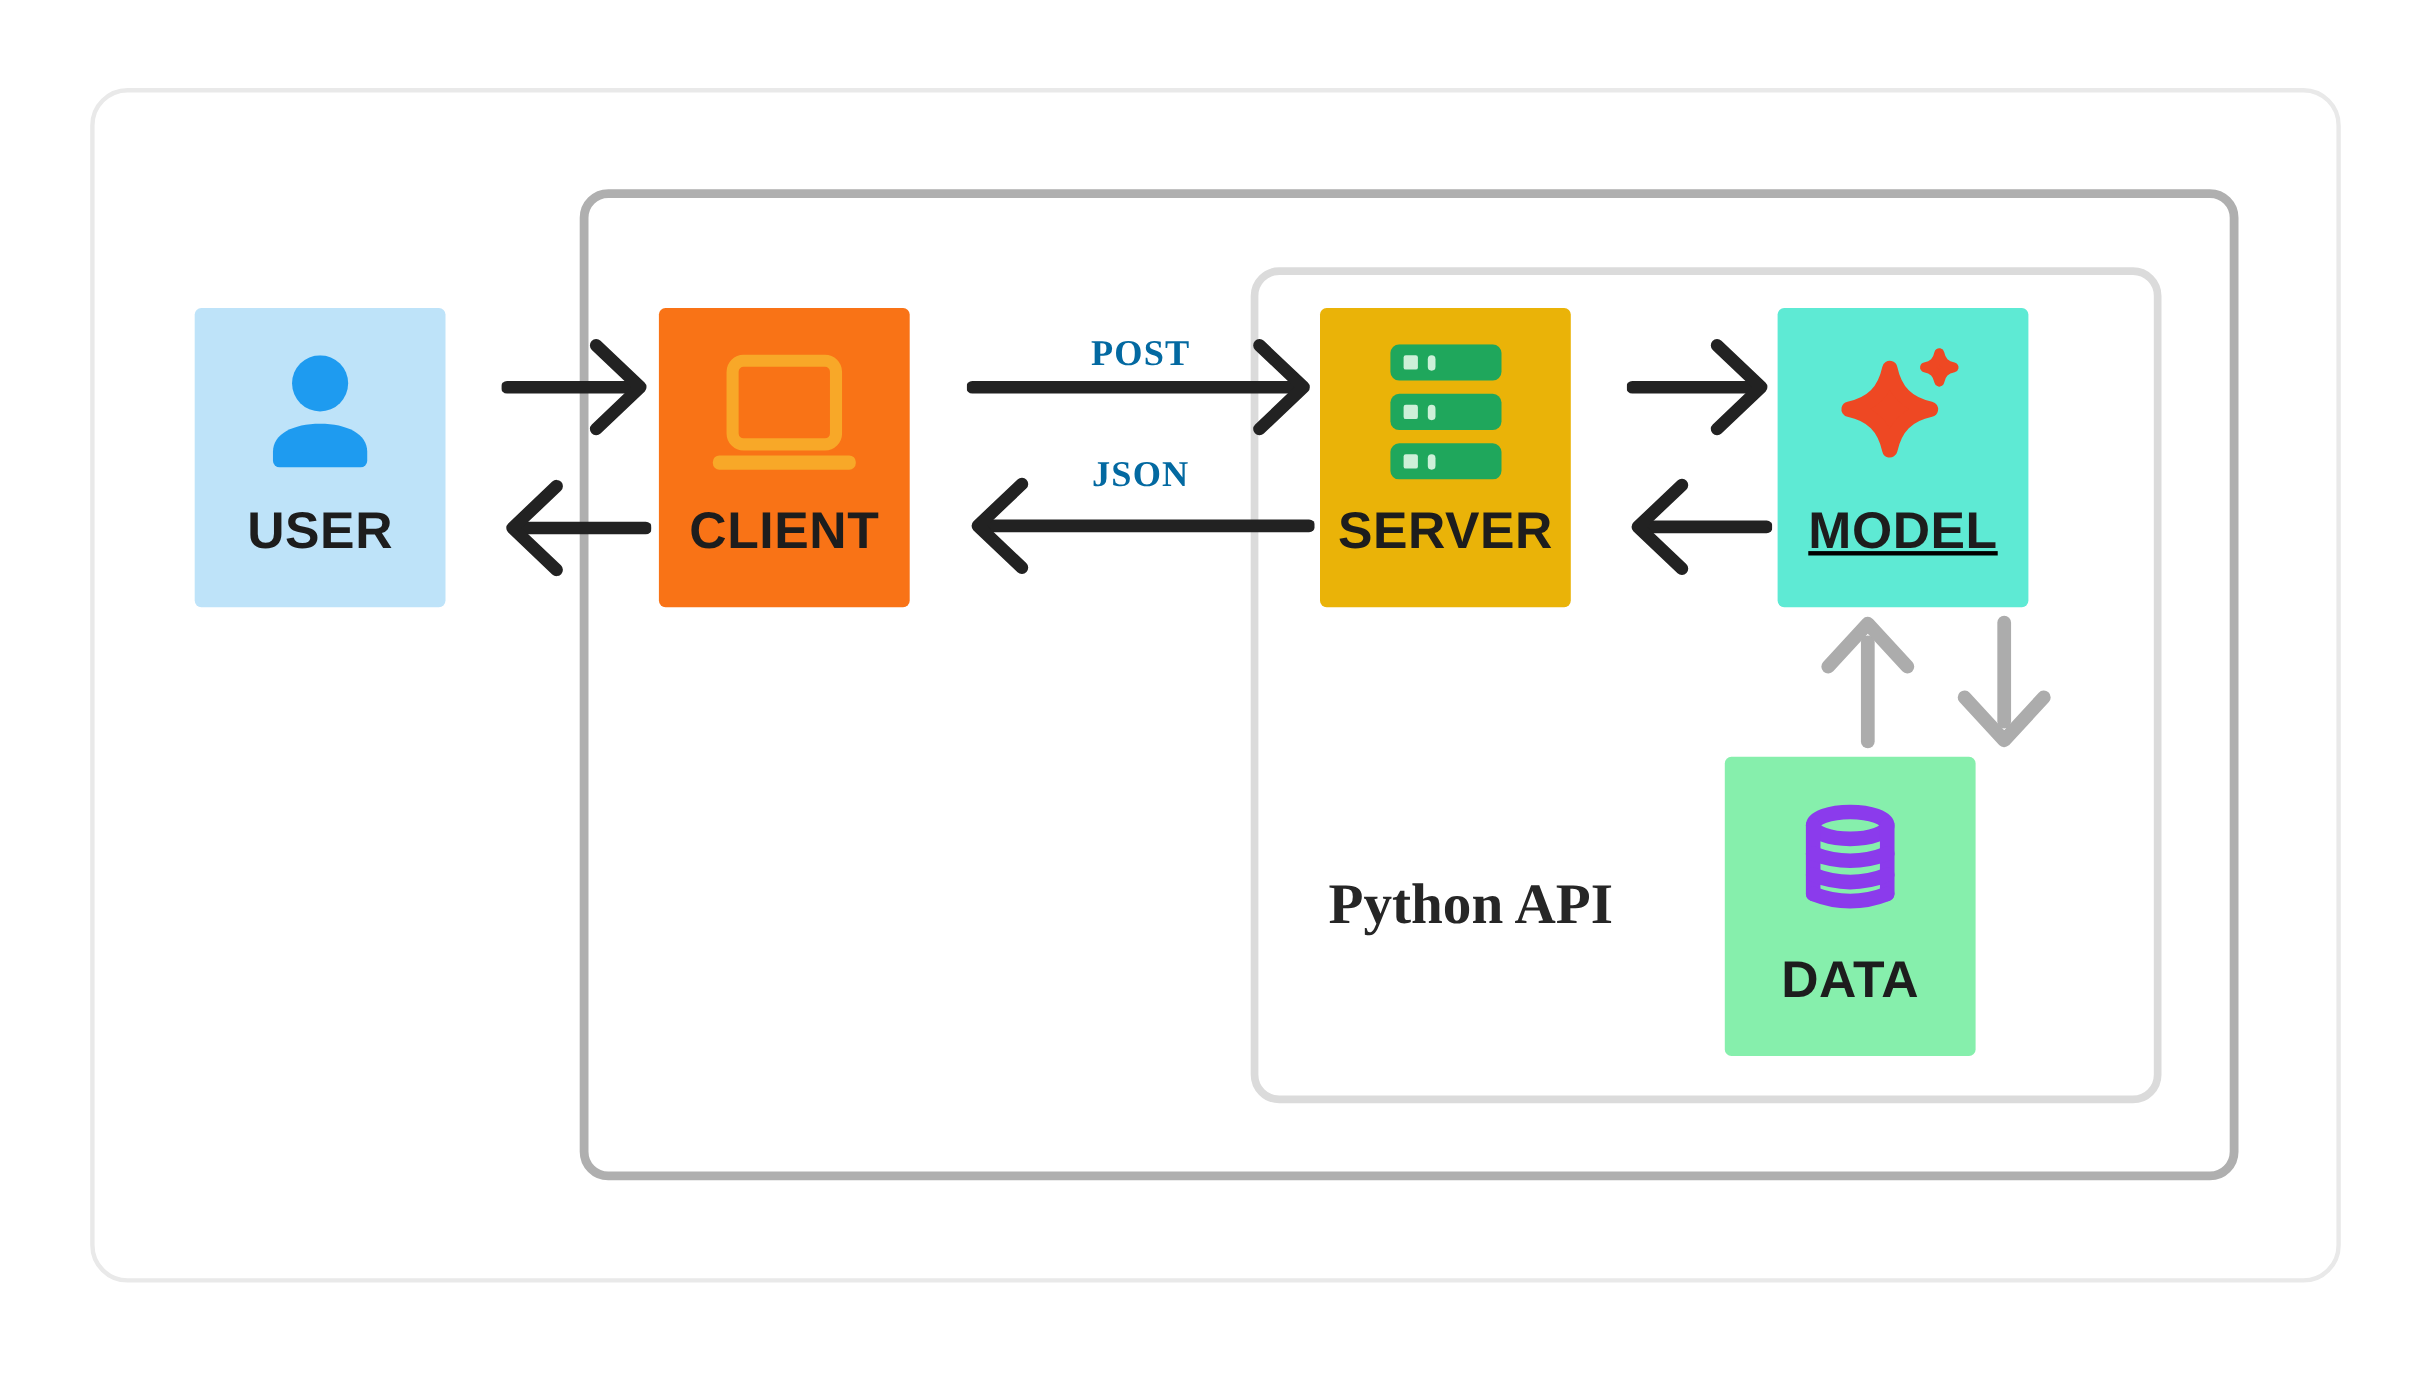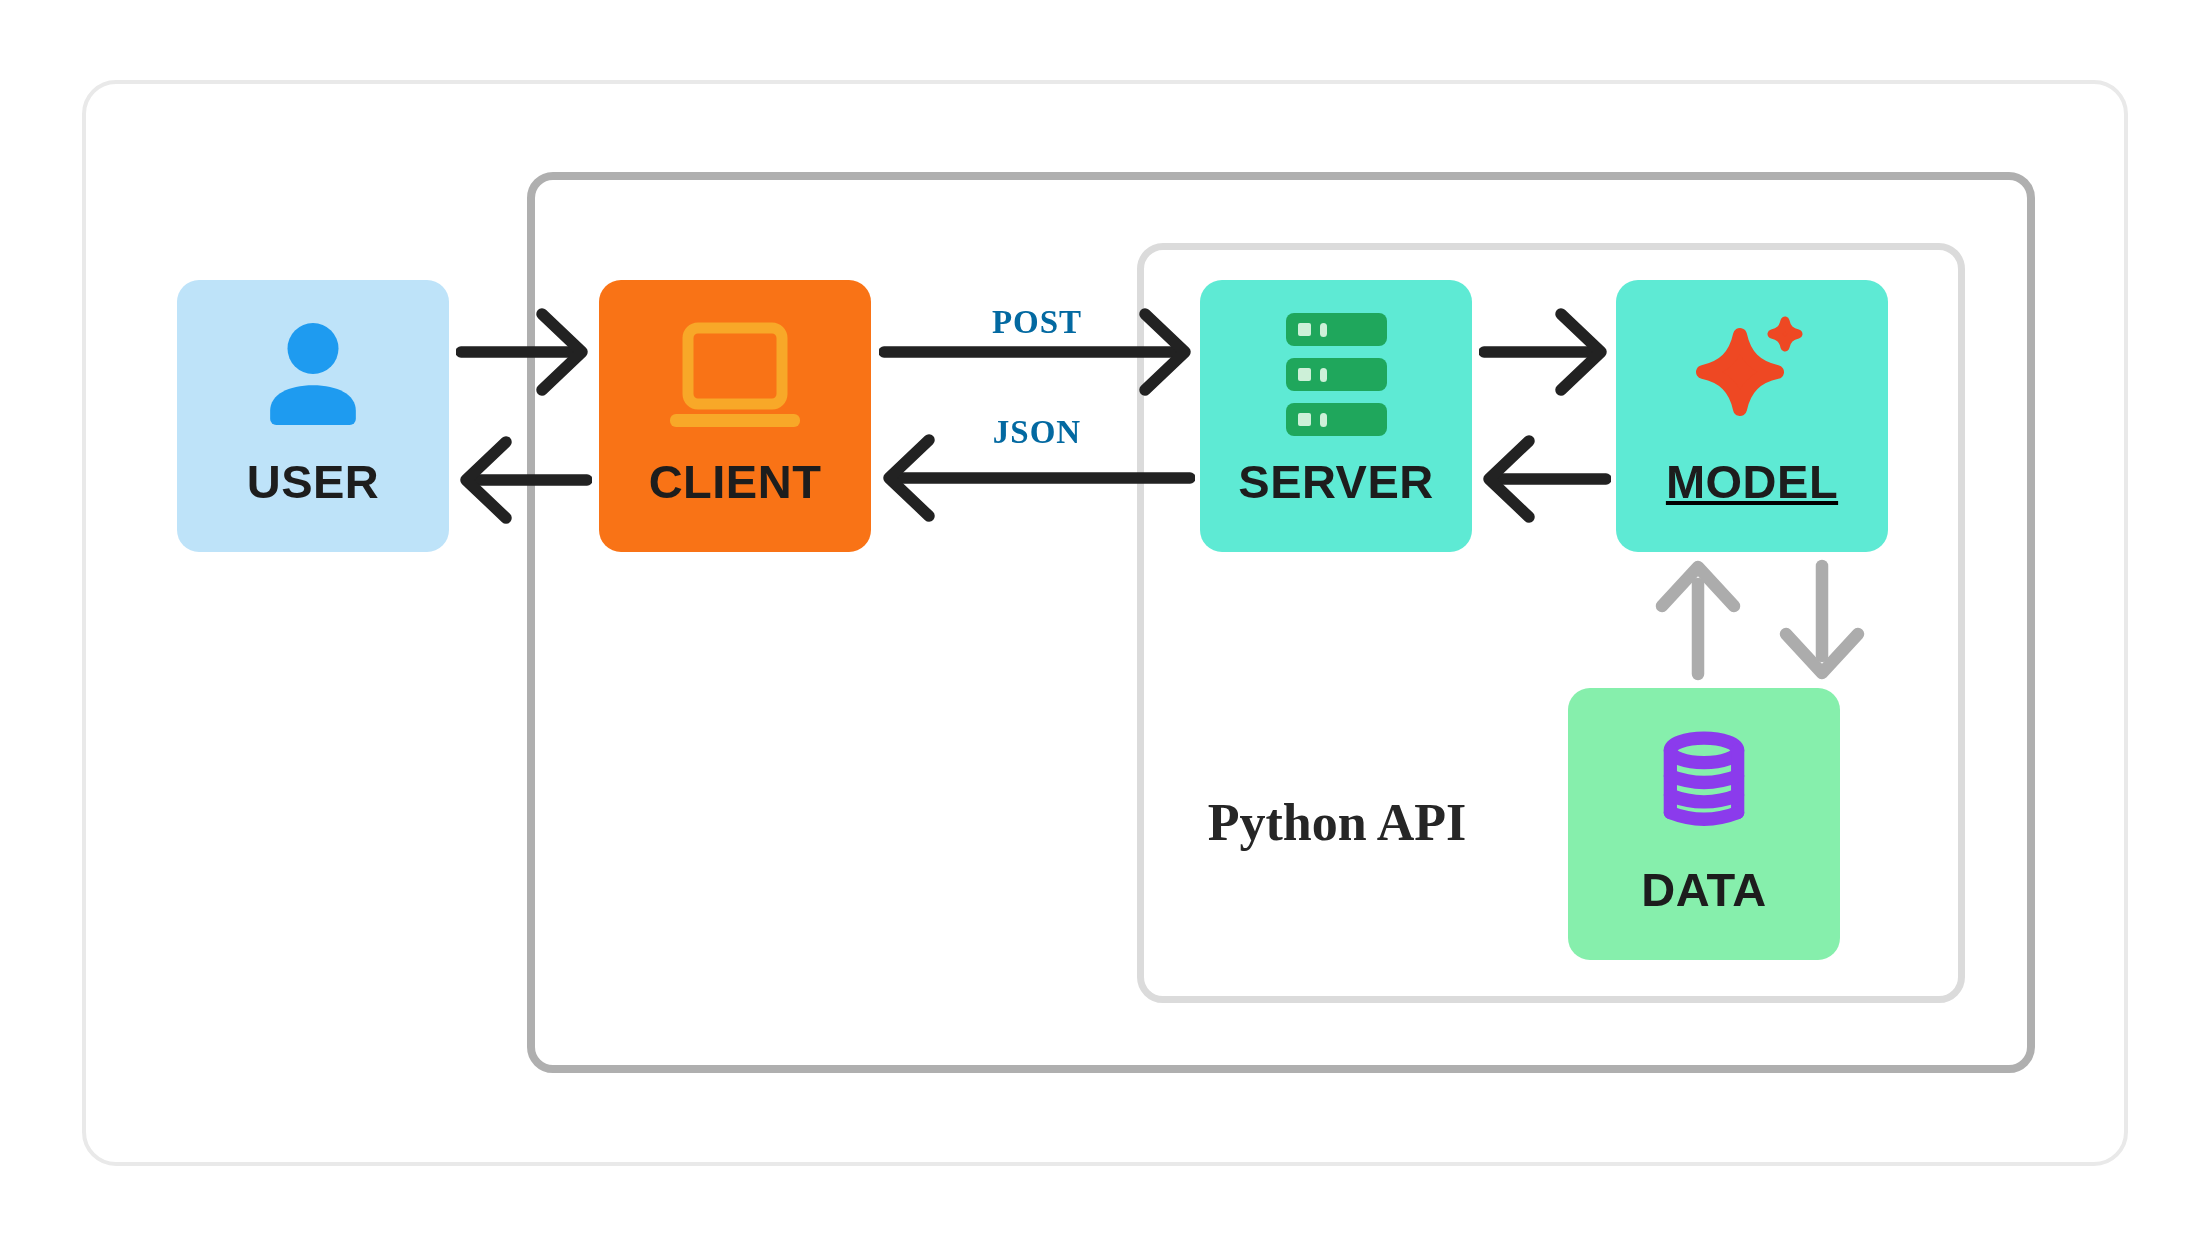--- a/index.html
+++ b/index.html
@@ -25,28 +25,28 @@
     background: #ffffff; box-sizing: border-box;
   }
   .python-api-box {
     position: absolute; left: 1137px; top: 243px;
     width: 828px; height: 760px;
     border: 7px solid #DBDBDB; border-radius: 26px;
     background: #ffffff; box-sizing: border-box;
   }
   
   .node {
-    position: absolute; width: 272px; height: 272px;
-    border-radius: 22px;
+    position: absolute; width: 228px; height: 272px;
+    border-radius: 6px;
     display: flex; flex-direction: column; align-items: center;
     box-sizing: border-box;
   }
   .node-user   { left: 177px;  top: 280px; background: #BEE3F9; }
   .node-client { left: 599px;  top: 280px; background: #f97316; }
-  .node-server { left: 1200px; top: 280px; background: #5eead4; }
+  .node-server { left: 1200px; top: 280px; background: #eab308; }
   .node-model  { left: 1616px; top: 280px; background: #5eead4; text-decoration: underline; }
   .node-data   { left: 1568px; top: 688px; background: #86efac; }
   .node-icon {
     height: 124px; margin-top: 32px;
     display: flex; align-items: center; justify-content: center;
   }
   .node-label {
     margin-top: 22px;
     font-size: 47px; font-weight: 700; color: #1D1D1D;
     line-height: 1; letter-spacing: 0.5px;

